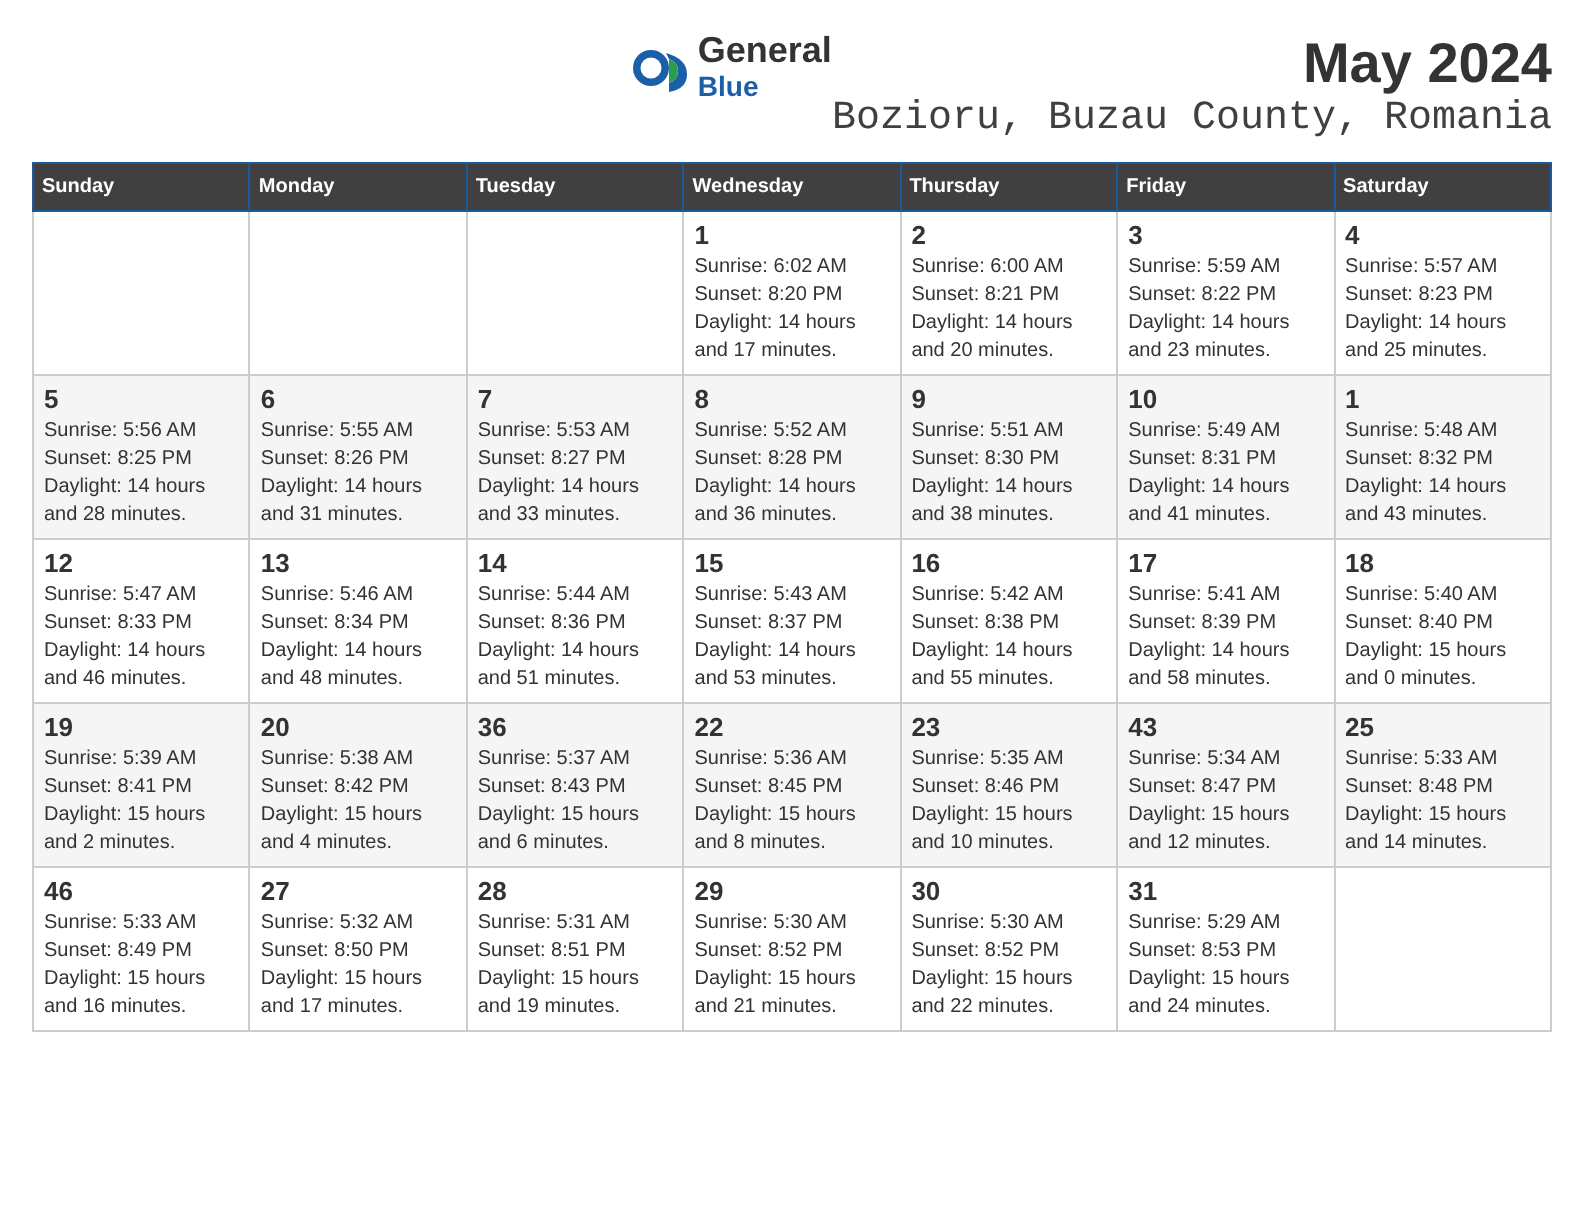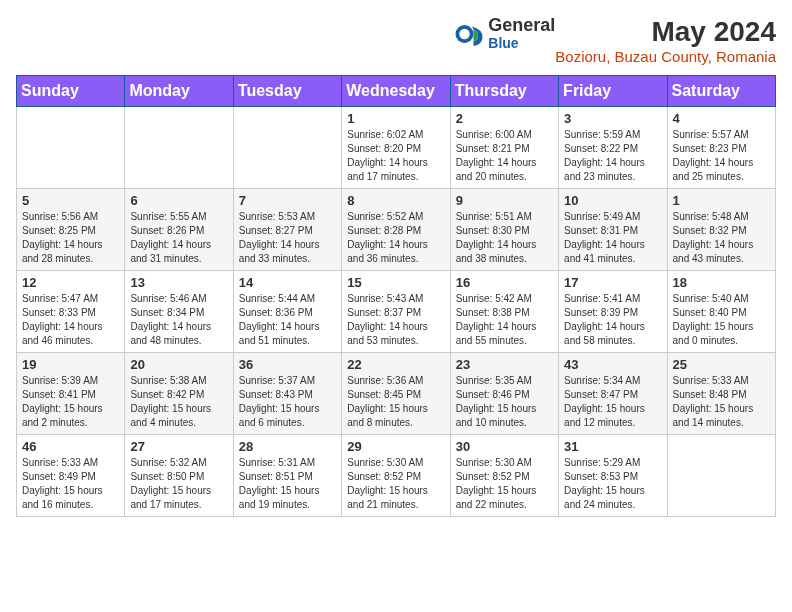--- a/index.html
+++ b/index.html
@@ -42,34 +42,35 @@
     }
     .title-block {
       text-align: right;
     }
     .month-title {
       font-size: 28px;
       font-weight: bold;
       color: #333;
     }
     .location {
-      font-size: 15px;
-      color: #c2410c;
+      font-size: 20px;
+      color: #404040;
+      font-family: Liberation Mono, monospace;
     }
     .calendar {
       width: 100%;
       border-collapse: collapse;
       border: 1px solid #ccc;
     }
     .calendar th {
-      background-color: #8b5cf6;
+      background-color: #404040;
       color: #fff;
       padding: 6px 4px;
       text-align: left;
-      font-size: 16px;
+      font-size: 10px;
       border: 1px solid #1a5a9a;
     }
     .calendar td {
       vertical-align: top;
       border: 1px solid #ccc;
       padding: 4px 5px;
       min-height: 80px;
       width: 108px;
       font-size: 11px;
       color: #333;

